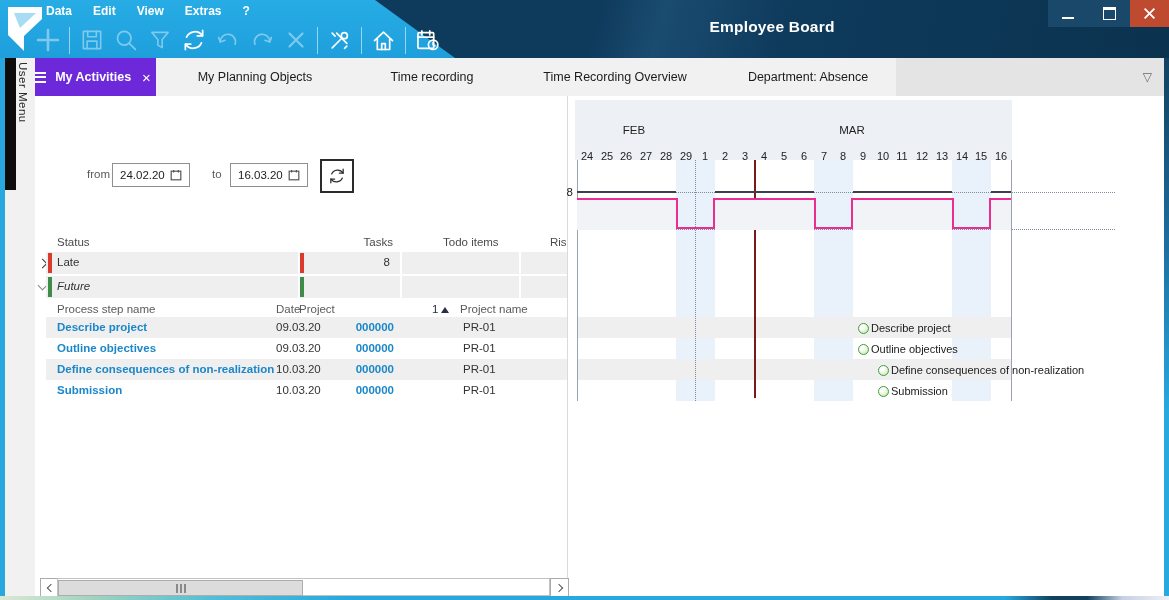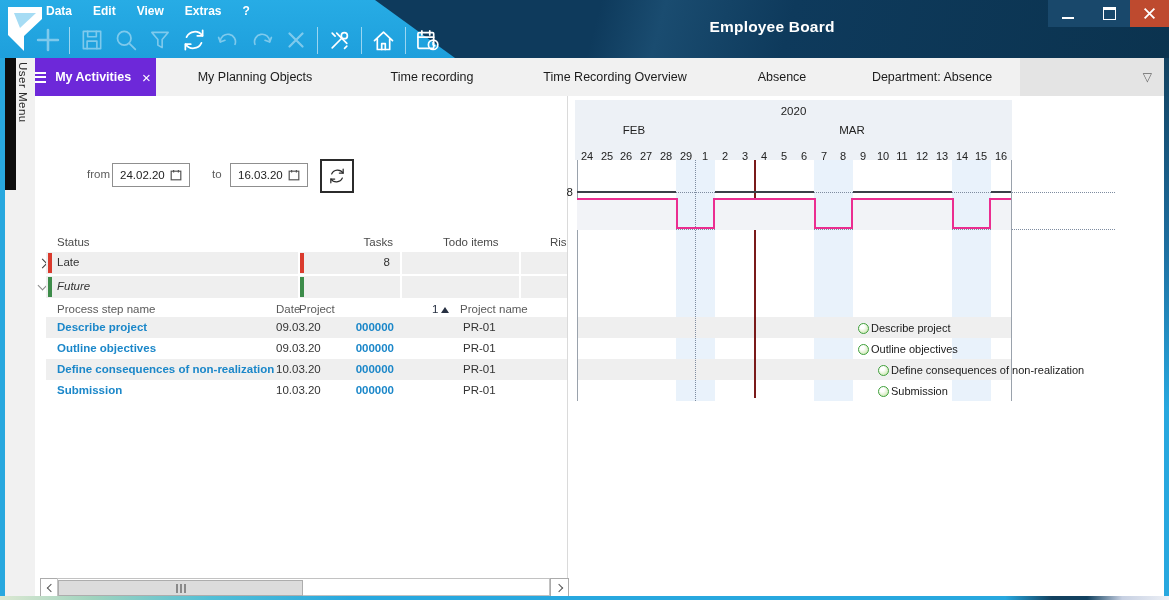--- a/index.html
+++ b/index.html
@@ -216,23 +216,20 @@
     </div>
     <div class="tab" style="width:198px;">
       <span>My Planning Objects</span>
     </div>
     <div class="tab" style="width:156px;">
       <span>Time recording</span>
     </div>
     <div class="tab" style="width:210px;">
       <span>Time Recording Overview</span>
     </div>
-    <div class="tab" style="width:124px;">
-      <span>Absence</span>
-    </div>
     <div class="tab" style="width:176px;">
       <span>Department: Absence</span>
     </div>
     <div class="tab-overflow">
       <span>▽</span>
     </div>
   </div>
 
   <div class="sidebar">
     <div class="side-border"></div>
@@ -343,21 +340,20 @@
       </div>
       <div class="sb-btn" style="left:515px;">
           <span class="sb-chev-r"></span>
         </div>
     </div>
   </div>
 
   <div class="gpanel">
 
     <div class="ghead">
-      <div class="gyear">2020</div>
       <div class="gmonth" style="left:19px;width:80px;">FEB</div>
       <div class="gmonth" style="left:237px;width:80px;">MAR</div>
       <div class="gday" style="left:2px;">24</div>
       <div class="gday" style="left:22px;">25</div>
       <div class="gday" style="left:41px;">26</div>
       <div class="gday" style="left:61px;">27</div>
       <div class="gday" style="left:81px;">28</div>
       <div class="gday" style="left:101px;">29</div>
       <div class="gday" style="left:120px;">1</div>
       <div class="gday" style="left:140px;">2</div>

